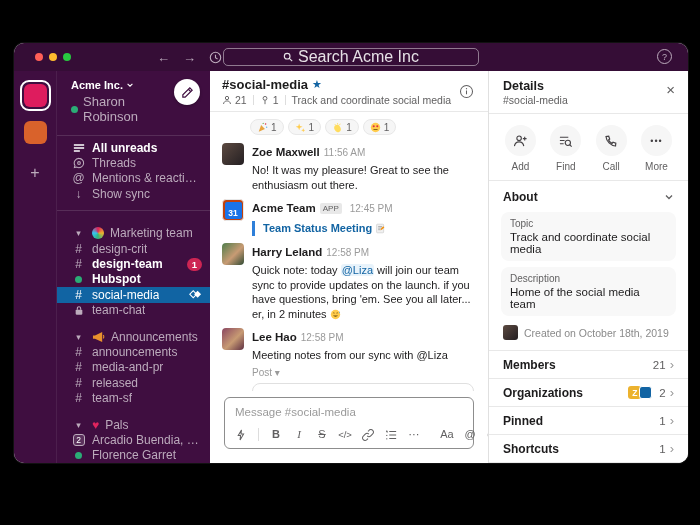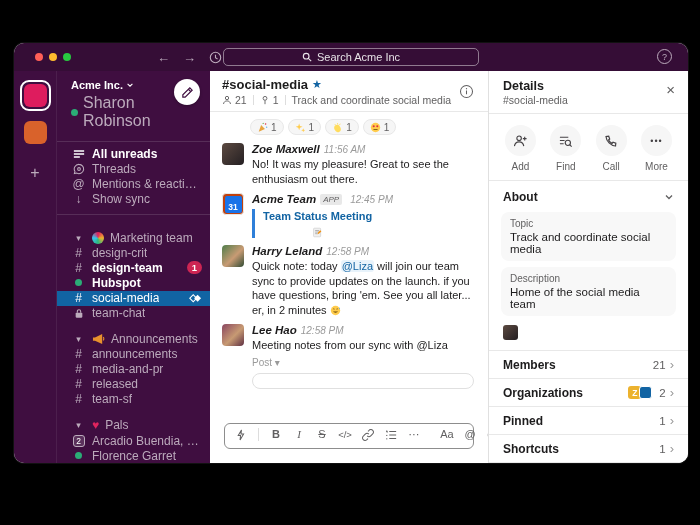--- a/index.html
+++ b/index.html
@@ -9,39 +9,39 @@
 
   .window{position:absolute;left:14px;top:43px;width:674px;height:420px;border-radius:10px;background:#fff;overflow:hidden;display:flex;flex-direction:column;box-shadow:0 0 0 1px #111,0 14px 40px rgba(0,0,0,.9);}
 
   
   .titlebar{flex:0 0 28px;background:#350D36;position:relative;display:flex;align-items:center;}
   .lights{display:flex;gap:6px;margin-left:21px;}
   .light{width:8px;height:8px;border-radius:50%;}
   .light.red{background:#FF5F57;}.light.yellow{background:#FEBC2E;}.light.green{background:#28C840;}
   .hist{display:flex;align-items:center;gap:13px;margin-left:86px;color:#BCABBC;font-size:13px;}
   .hist .btn{cursor:default;line-height:1;}
-  .searchbar{position:absolute;left:50%;top:5px;transform:translateX(-50%);width:256px;height:18px;border:1px solid rgba(255,255,255,.45);border-radius:5px;display:flex;align-items:center;justify-content:center;gap:5px;color:rgba(255,255,255,.88);font-size:11px;}
+  .searchbar{position:absolute;left:50%;top:5px;transform:translateX(-50%);width:256px;height:18px;border:1px solid rgba(255,255,255,.45);border-radius:5px;display:flex;align-items:center;justify-content:center;gap:5px;color:rgba(255,255,255,.88);font-size:16px;}
   .helpbtn{position:absolute;right:16px;top:6px;width:15px;height:15px;border:1px solid #BCABBC;border-radius:50%;color:#BCABBC;font-size:9px;display:flex;align-items:center;justify-content:center;}
 
   .app{flex:1;display:flex;min-height:0;}
 
   
   .rail{flex:0 0 43px;background:#3F0E40;border-right:1px solid rgba(255,255,255,.07);display:flex;flex-direction:column;align-items:center;padding-top:9px;}
   .ws-wrap{padding:2px;border-radius:9px;border:2px solid transparent;margin-bottom:6px;}
   .ws-wrap.active{border-color:#fff;}
   .ws{width:23px;height:23px;border-radius:6px;}
   .ws.pink{background:#DE1C5E;}
   .ws.orange{background:#D9622B;}
   .rail-plus{color:#BCABBC;font-size:16px;margin-top:10px;}
 
   
   .sidebar{flex:0 0 153px;background:#3F0E40;color:#BCABBC;display:flex;flex-direction:column;overflow:hidden;font-size:12px;}
   .sb-header{padding:8px 10px 7px 14px;display:flex;align-items:flex-start;justify-content:space-between;}
   .ws-name{color:#fff;font-weight:bold;font-size:11px;white-space:nowrap;display:flex;align-items:center;gap:3px;}
-  .user-row{display:flex;align-items:center;gap:5px;font-size:16px;margin-top:3px;}
+  .user-row{display:flex;align-items:center;gap:5px;font-size:13px;margin-top:3px;}
   .presence{width:7px;height:7px;border-radius:50%;background:#2BAC76;flex:0 0 7px;}
   .compose{width:26px;height:26px;border-radius:50%;background:#fff;color:#3F0E40;display:flex;align-items:center;justify-content:center;flex:0 0 26px;box-shadow:0 1px 3px rgba(0,0,0,.3);}
   .sb-div{border-top:1px solid rgba(255,255,255,.13);margin:4px 0;}
   .item{height:17px;display:flex;align-items:center;padding:0 8px 0 14px;gap:6px;white-space:nowrap;overflow:hidden;}
   .item .pre{flex:0 0 15px;width:15px;display:flex;align-items:center;justify-content:center;font-size:12px;}
   .item .lbl{overflow:hidden;text-overflow:ellipsis;}
   .item.white{color:#fff;font-weight:bold;}
   .item.selected{background:#1164A3;color:#fff;}
   .badge{margin-left:auto;background:#CD2553;color:#fff;border-radius:8px;font-size:9.5px;font-weight:bold;padding:0 5px;height:13px;line-height:13px;flex:0 0 auto;}
   .sec-head{margin-top:11px;}
@@ -62,26 +62,26 @@
   .rx-row{display:flex;gap:4px;margin:2px 0 8px 28px;}
   .pill{display:flex;align-items:center;gap:3px;background:#F6F6F6;border:1px solid #E8E8E8;border-radius:9px;height:16px;padding:0 6px;font-size:10px;color:#616061;}
   .msg{display:flex;margin-bottom:7px;}
   .avatar{width:22px;height:22px;border-radius:4px;flex:0 0 22px;margin-right:8px;}
   .av-zoe{background:linear-gradient(135deg,#5c4a41,#241f22);}
   .av-harry{background:linear-gradient(135deg,#4f7d4b,#c89b74 55%,#2f4a33);}
   .av-lee{background:linear-gradient(135deg,#8a4660,#c79a73 55%,#5e2f42);}
   .av-cal{background:#c2410c;border:1px solid #E8E8E8;display:flex;align-items:center;justify-content:center;}
   .cal-inner{width:17px;height:17px;background:#1A73E8;border-radius:2px;color:#fff;font-size:8.5px;font-weight:bold;display:flex;align-items:flex-end;justify-content:center;padding-bottom:1px;}
   .m-body{min-width:0;line-height:14.5px;}
-  .m-head{line-height:13px;margin-bottom:1px;font-style:italic;}
+  .m-head{line-height:18px;margin-bottom:1px;}
   .m-name{font-weight:bold;font-size:11.5px;}
   .m-time{font-size:10px;color:#9A9A9A;margin-left:4px;font-weight:normal;}
   .app-badge{background:#E8E8E8;color:#616061;font-size:8px;border-radius:2px;padding:1px 3px;margin:0 4px 0 4px;font-weight:normal;vertical-align:1px;}
   .attach{border-left:3px solid #2E7FD9;padding-left:8px;margin-top:3px;line-height:15px;}
-  .event-title{color:#1264A3;font-weight:bold;display:inline-flex;align-items:center;gap:3px;flex-direction:column;}
+  .event-title{color:#1264A3;font-weight:bold;display:inline-flex;align-items:center;gap:3px;}
   .mention{color:#1264A3;background:#E8F3FB;border-radius:3px;padding:0 1px;}
   .post-label{font-size:10px;color:#9A9A9A;margin-top:3px;}
   .inline-emoji{display:inline-block;vertical-align:-2px;}
   .card{margin:0 0 10px 30px;border:1px solid #E0E0E0;border-radius:8px;padding:7px 11px;display:flex;align-items:center;gap:11px;width:222px;background:#fff;}
   .z-icon{width:13px;height:13px;border-radius:3px;background:#ECB22E;color:#fff;font-size:8.5px;font-weight:bold;display:flex;align-items:center;justify-content:center;flex:0 0 13px;}
 
   .composer{margin:6px 14px 14px;border:1px solid #8D8D8D;border-radius:6px;flex:0 0 auto;}
   .composer input{width:100%;border:none;outline:none;padding:8px 10px 6px;font-size:11.5px;font-family:inherit;color:#1D1C1D;background:transparent;}
   .composer input::placeholder{color:#9A9A9A;}
   .toolbar{display:flex;align-items:center;gap:11px;padding:4px 10px 7px;color:#616061;font-size:11px;}
@@ -414,20 +414,21 @@
         </div>
 
         <div class="card">
           
           
         </div>
 
       </div>
 
       <div class="composer">
+        <input placeholder="Message #social-media" style="">
         <div class="toolbar">
           <span class="tb">
               <svg width="10" height="12" viewBox="0 0 10 13" fill="none" stroke="#616061" stroke-width="1.1">
                 <path d="M5.5 1L2 7h2.5L4 12l3.8-6.5H5z"></path>
               </svg>
             </span>
           <span class="tb-sep"></span>
           <span class="tb b">B</span>
           <span class="tb i">I</span>
           <span class="tb s">S</span>
@@ -516,20 +517,21 @@
         <div class="infobox">
           <div class="lbl">Topic</div>
           <div class="val">Track and coordinate social media</div>
         </div>
         <div class="infobox">
           <div class="lbl">Description</div>
           <div class="val">Home of the social media team</div>
         </div>
         <div class="created">
           <span class="av"></span>
+          <span>Created on October 18th, 2019</span>
         </div>
       </div>
 
       <div class="d-row">
         <span>Members</span>
         <span class="right">
             <span>21</span>
             <span class="chev">›</span>
           </span>
       </div>

